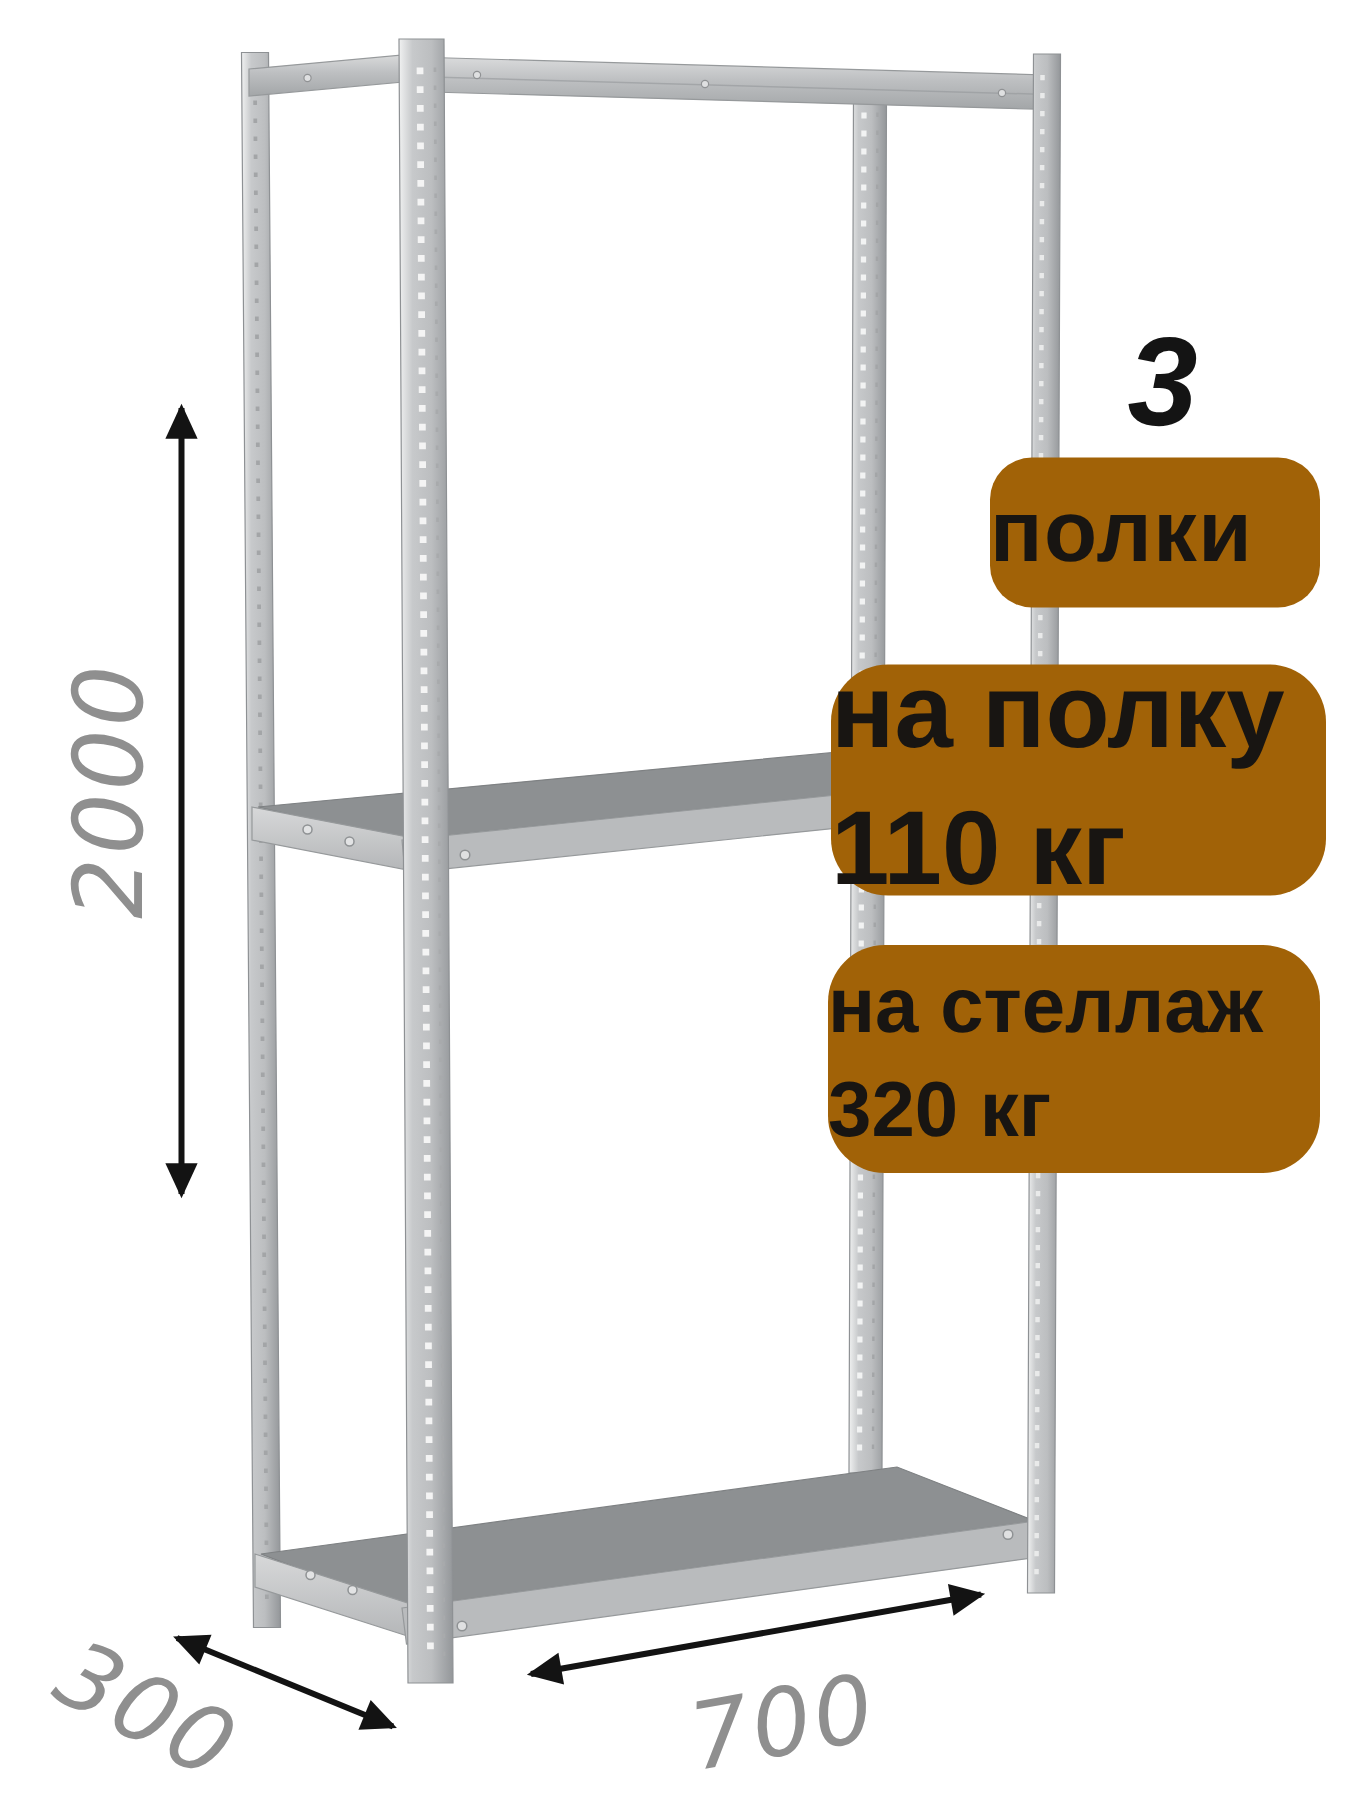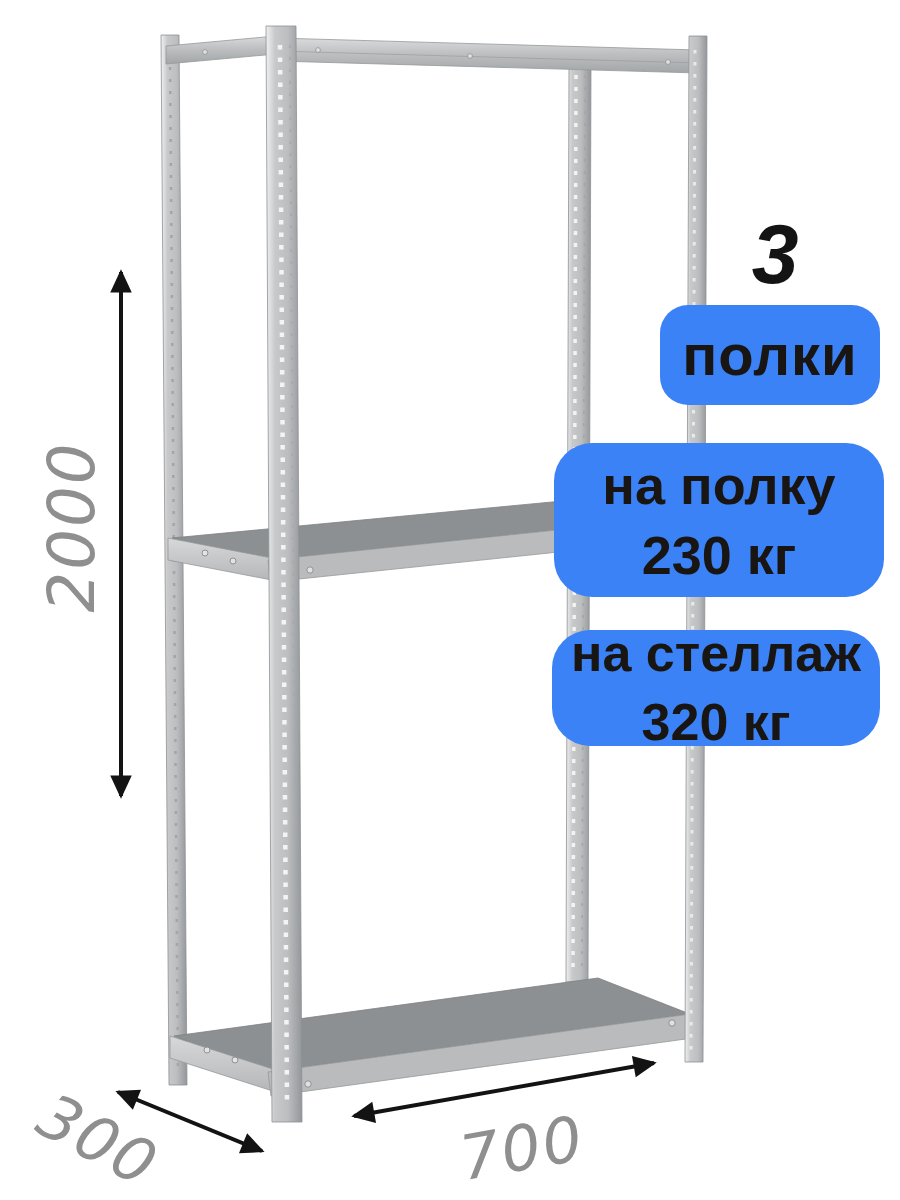--- a/index.html
+++ b/index.html
@@ -13,40 +13,39 @@
   .canvas svg{position:absolute;left:0;top:0;}
   .count-value{
     position:absolute;left:730px;top:212px;width:90px;
     text-align:center;
     font-size:84px;line-height:1;
     font-weight:bold;font-style:italic;
     color:#141414;
   }
   .badge{
     position:absolute;
-    background:#3b82f6;
+    background:#a16207;
     color:#181512;
     font-weight:bold;
-    text-align:center;
   }
   .badge-count{
     left:660px;top:305px;width:220px;height:100px;
     border-radius:28px;
     font-size:58px;line-height:100px;letter-spacing:1px;
   }
   .badge-two-line{
     display:flex;flex-direction:column;justify-content:center;
     border-radius:38px;
   }
   .badge-per-shelf{
     left:554px;top:443px;width:330px;height:154px;
-    font-size:54px;line-height:1.3;
+    font-size:70px;line-height:1.3;
   }
   .badge-per-rack{
-    left:552px;top:630px;width:328px;height:116px;
+    left:552px;top:630px;width:328px;height:152px;
     font-size:52px;line-height:1.32;
   }
   .dim-text{
     font-family:"DejaVu Sans",sans-serif;
     font-style:italic;
     fill:#8f8f8f;
   }
 </style>
 </head>
 <body>
@@ -136,21 +135,21 @@
   </svg>
 
   <div class="count-value">3</div>
 
   <div class="badge badge-count">
     <span>полки</span>
   </div>
 
   <div class="badge badge-two-line badge-per-shelf">
     <div>на полку</div>
-    <div>230 кг</div>
+    <div>110 кг</div>
   </div>
 
   <div class="badge badge-two-line badge-per-rack">
     <div>на стеллаж</div>
     <div>320 кг</div>
   </div>
 
 </div>
 
 </body></html>

